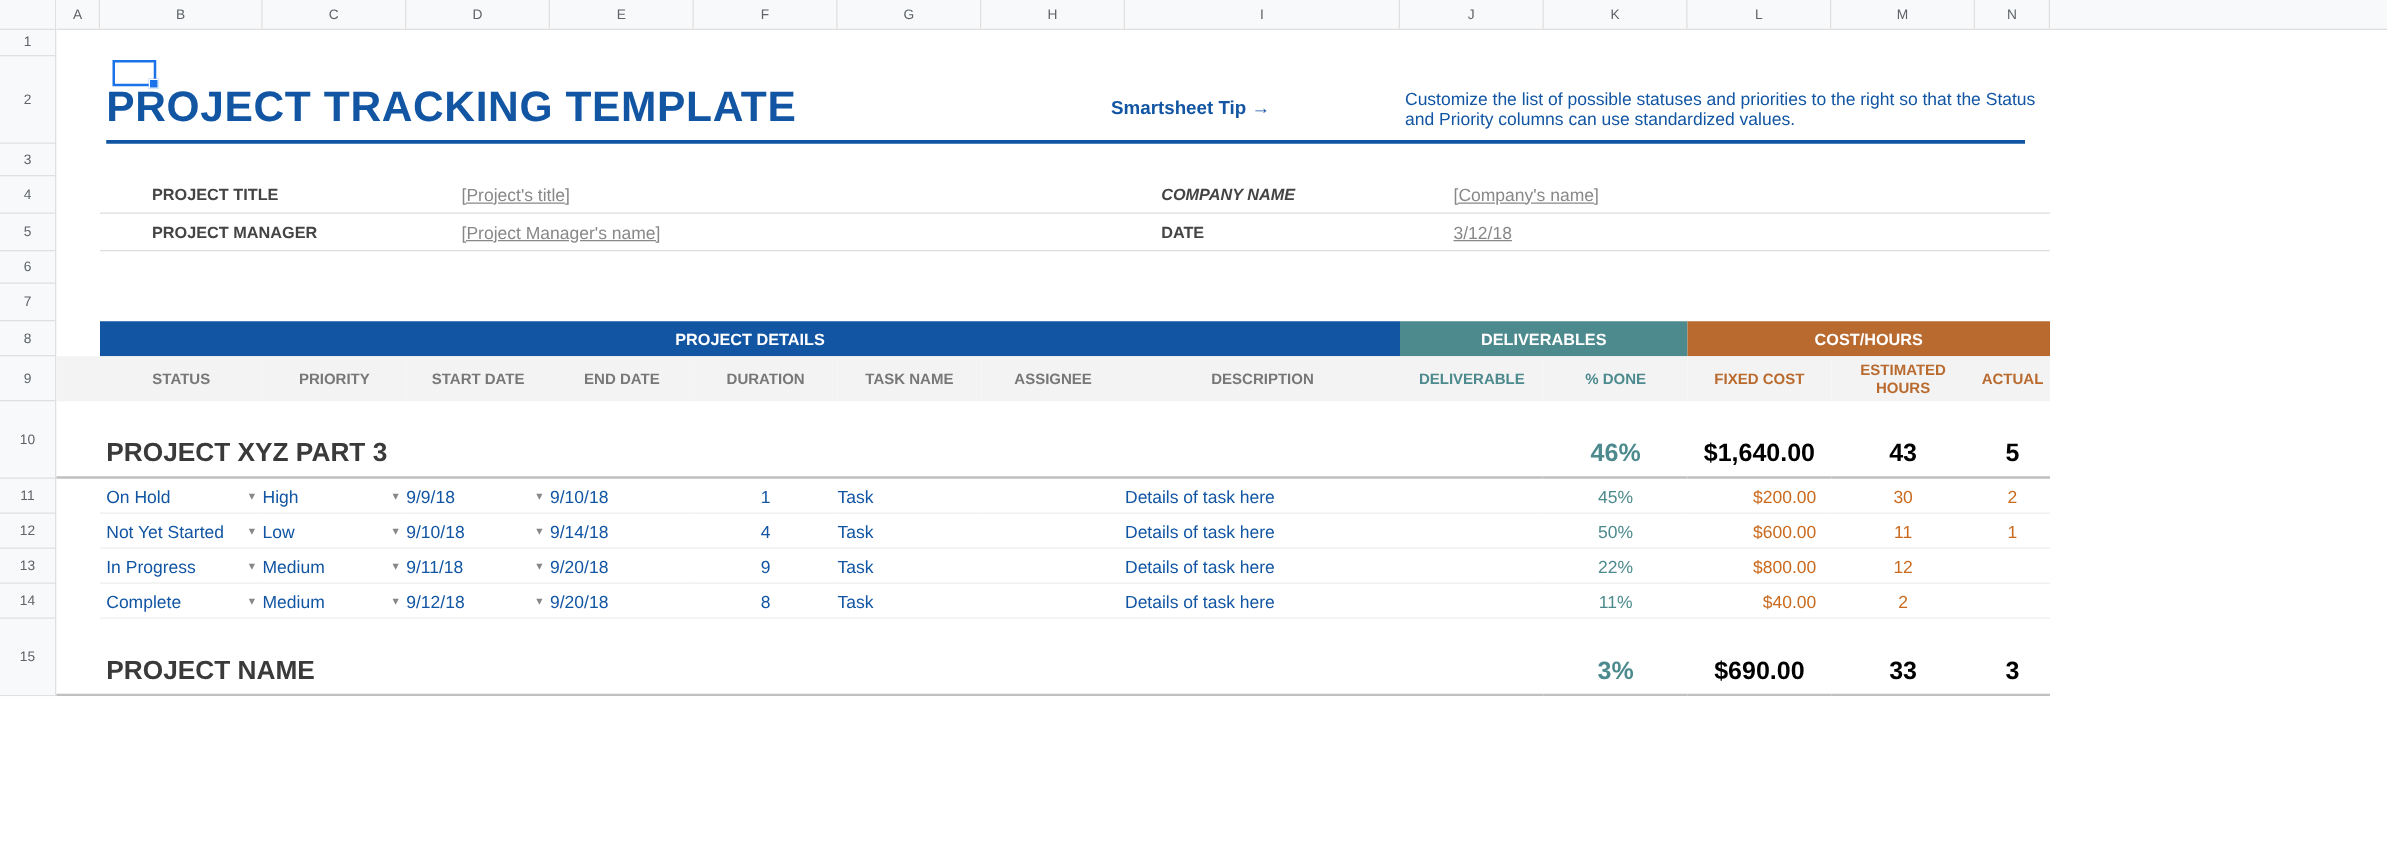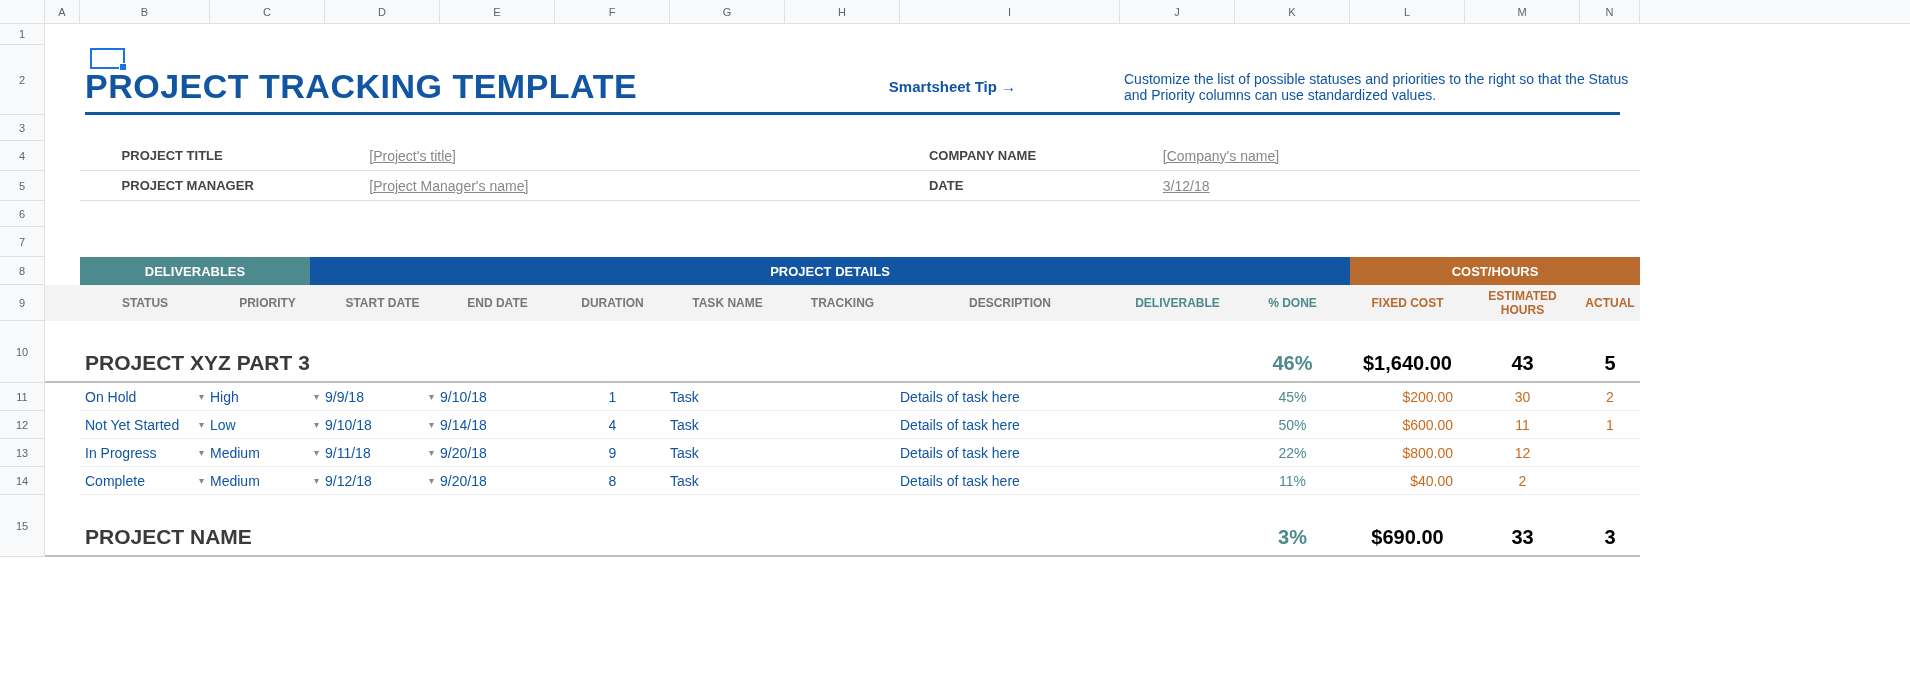--- a/index.html
+++ b/index.html
@@ -239,47 +239,47 @@
               <div class="tip-text" style="width: 520px; padding-left: 4px;">Customize the list of possible statuses and priorities to the right so that the Status and Priority columns can use standardized values.</div>
             </div>
             <div class="title-underline" style="margin-top: 6px;"></div>
           </div>
         </div>
         <div class="content-row" style="height: 26px;"></div>
         <div class="content-row meta-row-line" style="height: 30px; margin-left: 35px; width: 1560px;">
           <div style="width: 5px;"></div>
           <div class="meta-label" style="width: 240px; padding-left: 5px;">PROJECT TITLE</div>
           <div class="meta-value" style="width: 575px;">[Project's title]</div>
-          <div class="meta-label" style="width: 220px; padding-left: 0px;">COMPANY NAME</div>
+          <div class="meta-label" style="width: 220px; padding-left: 0px; font-style: italic;">COMPANY NAME</div>
           <div class="meta-value" style="width: 520px;">[Company's name]</div>
         </div>
         <div class="content-row meta-row-line" style="height: 30px; margin-left: 35px; width: 1560px;">
           <div style="width: 5px;"></div>
           <div class="meta-label" style="width: 240px; padding-left: 5px;">PROJECT MANAGER</div>
           <div class="meta-value" style="width: 575px;">[Project Manager's name]</div>
           <div class="meta-label" style="width: 220px; padding-left: 0px;">DATE</div>
           <div class="meta-value" style="width: 520px;">3/12/18</div>
         </div>
         <div class="content-row" style="height: 26px;"></div>
         <div class="content-row" style="height: 30px;"></div>
         <div class="content-row" style="height: 28px;">
           <div style="width: 35px;"></div>
+          <div class="section-header sh-details" style="width: 1040px;">PROJECT DETAILS</div>
           <div class="section-header sh-deliverables" style="width: 230px;">DELIVERABLES</div>
-          <div class="section-header sh-details" style="width: 1040px;">PROJECT DETAILS</div>
           <div class="section-header sh-cost" style="width: 290px;">COST/HOURS</div>
         </div>
         <div class="content-row" style="height: 36px;">
           <div class="col-label" style="width: 35px;"></div>
           <div class="col-label " style="width: 130px;">STATUS</div>
           <div class="col-label " style="width: 115px;">PRIORITY</div>
           <div class="col-label " style="width: 115px;">START DATE</div>
           <div class="col-label " style="width: 115px;">END DATE</div>
           <div class="col-label " style="width: 115px;">DURATION</div>
           <div class="col-label " style="width: 115px;">TASK NAME</div>
-          <div class="col-label " style="width: 115px;">TRACKING</div>
+          <div class="col-label " style="width: 115px;">ASSIGNEE</div>
           <div class="col-label " style="width: 220px;">DESCRIPTION</div>
           <div class="col-label teal" style="width: 115px;">DELIVERABLE</div>
           <div class="col-label teal" style="width: 115px; text-align: right;">% DONE</div>
           <div class="col-label orange" style="width: 115px;">FIXED COST</div>
           <div class="col-label orange" style="width: 115px;">ESTIMATED HOURS</div>
           <div class="col-label orange" style="width: 60px;">ACTUAL</div>
         </div>
         <div class="content-row" style="height: 62px;">
           <div class="group-title" style="width: 1190px;">PROJECT XYZ PART 3</div>
           <div class="group-summary teal" style="width: 115px;">46%</div>

